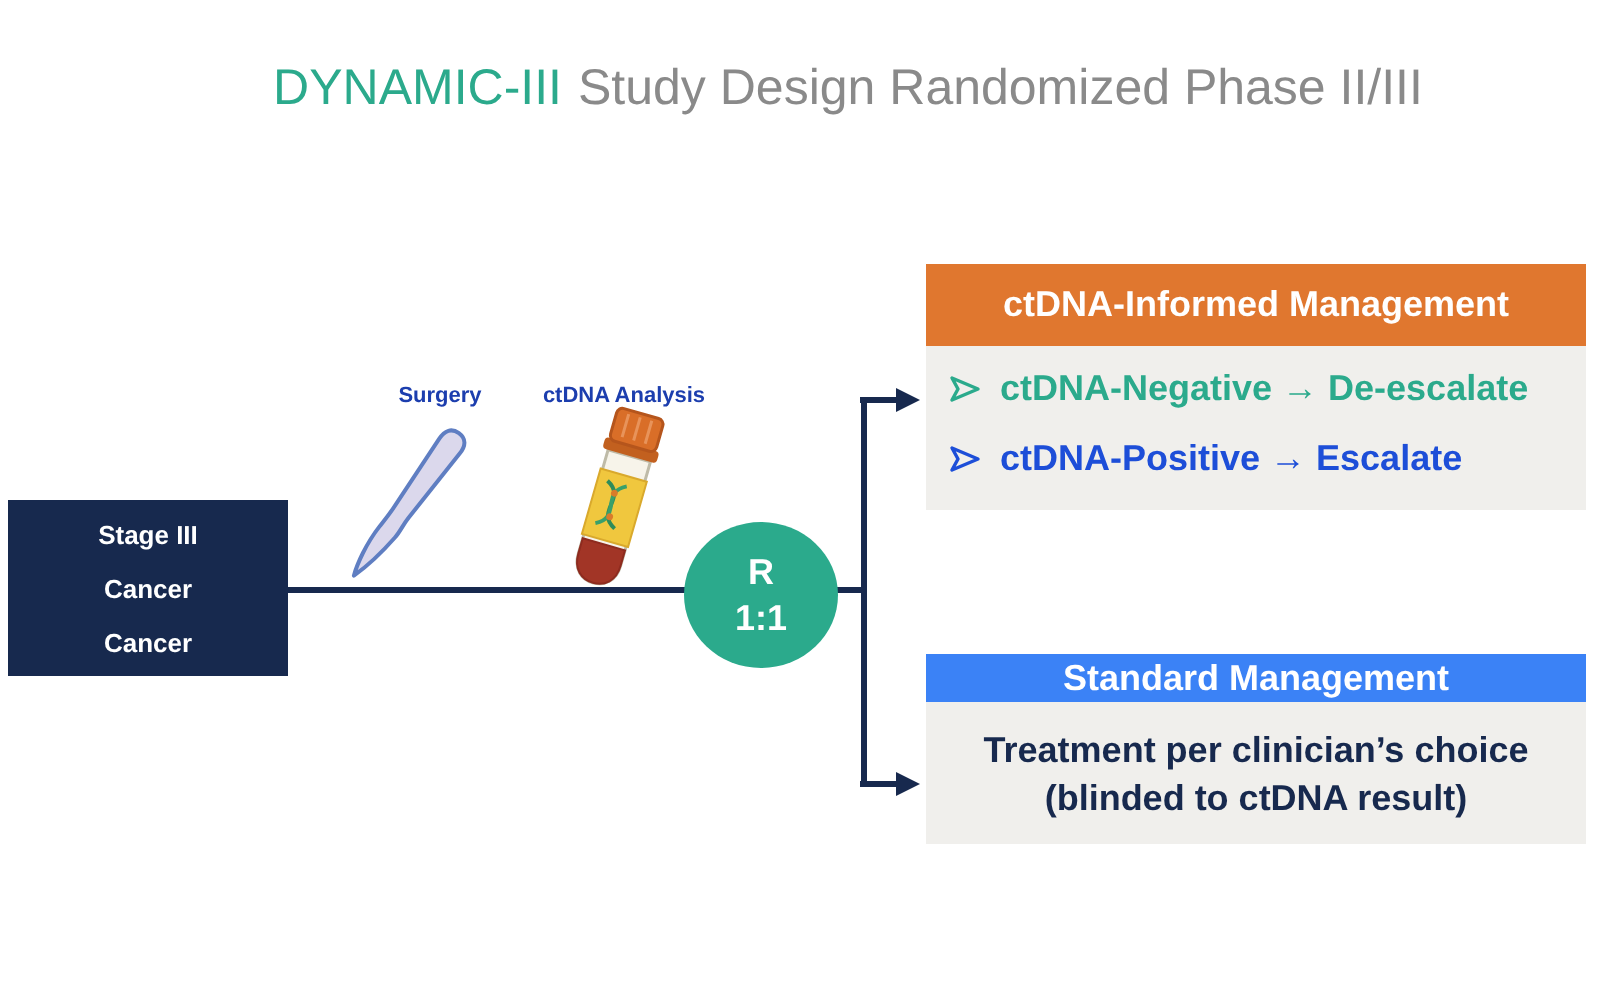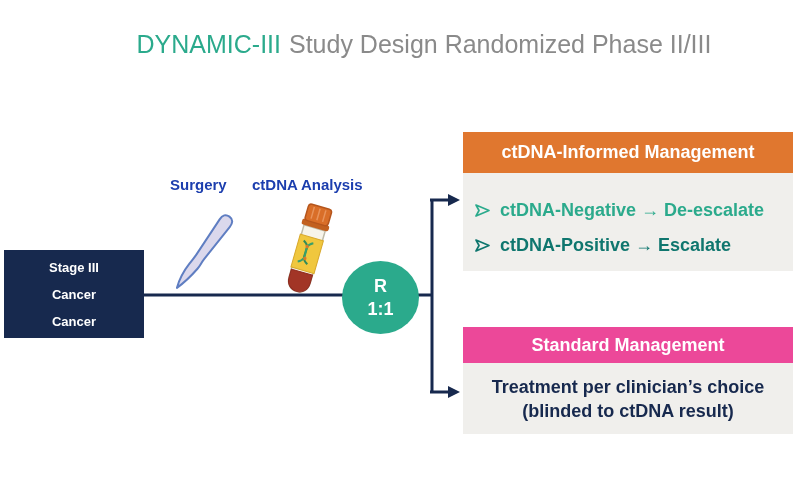--- a/index.html
+++ b/index.html
@@ -18,22 +18,22 @@
   
   .patient-box{
     position:absolute;left:4px;top:250px;width:140px;height:88px;
     background:#17294E;color:#ffffff;font-weight:bold;font-size:13px;
     display:flex;flex-direction:column;align-items:center;justify-content:center;
     line-height:27px;text-align:center;
   }
 
   
   .step-label{
-    position:absolute;top:176px;color:#1C3EAE;font-weight:bold;font-size:15px;
-    white-space:nowrap;
+    position:absolute;top:192px;color:#1C3EAE;font-weight:bold;font-size:11px;
+    text-align:center;white-space:nowrap;
   }
   .label-surgery{left:170px;width:100px;}
   .label-ctdna{left:252px;width:120px;}
 
   .icon-abs{position:absolute;}
 
   
   .connectors{position:absolute;left:0;top:0;width:804px;height:500px;z-index:1;pointer-events:none;}
 
   
@@ -46,29 +46,29 @@
 
   
   .arm-panel{position:absolute;left:463px;width:330px;z-index:0;}
   .arm-informed{top:132px;}
   .arm-standard{top:327px;}
   .arm-header{
     color:#ffffff;font-weight:bold;font-size:18px;
     display:flex;align-items:center;justify-content:center;text-align:right;
   }
   .arm-informed .arm-header{height:41px;background:#E0772F;}
-  .arm-standard .arm-header{height:36px;background:#ec4899;}
+  .arm-standard .arm-header{height:24px;background:#3b82f6;}
   .arm-body{background:#F0EFEC;}
-  .arm-informed .arm-body{height:78px;padding-top:20px;box-sizing:content-box;}
+  .arm-informed .arm-body{height:78px;padding-top:4px;box-sizing:content-box;}
   .bullet-row{
     display:flex;align-items:center;height:35px;padding-left:11px;
     font-weight:bold;font-size:18px;white-space:nowrap;
   }
   .bullet-negative{color:#2BAA8C;}
-  .bullet-positive{color:#0f766e;}
+  .bullet-positive{color:#1d4ed8;}
   .bullet-marker{display:inline-flex;margin-right:9px;flex:0 0 auto;}
   .arm-standard .arm-body{
     height:71px;display:flex;flex-direction:column;align-items:center;justify-content:center;
     color:#17294E;font-weight:bold;font-size:18px;line-height:24px;text-align:left;
   }
 </style>
 </head>
 <body>
 
 <div id="canvas">

